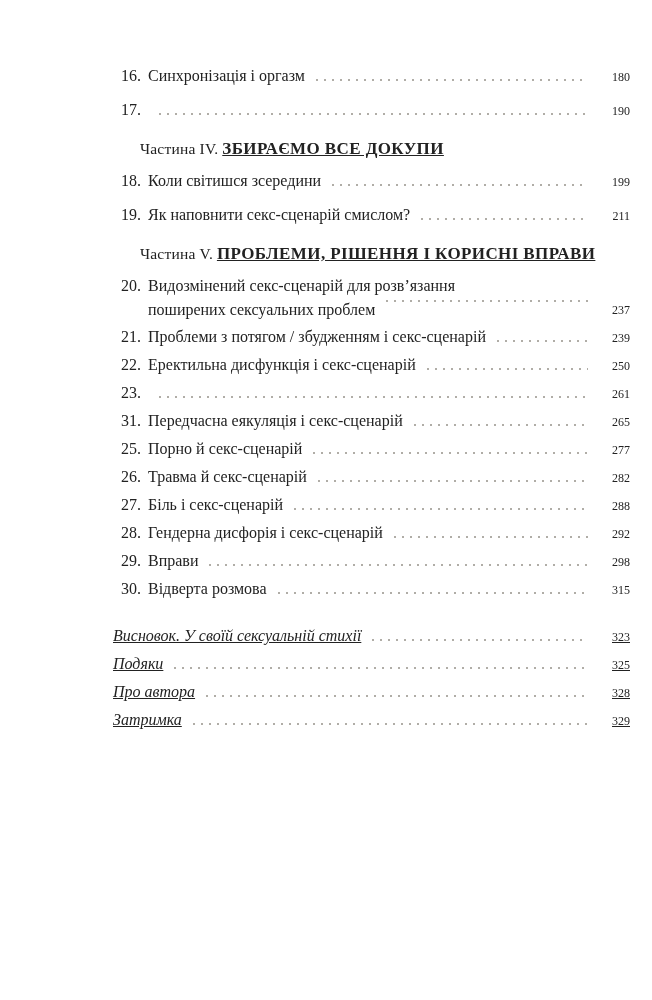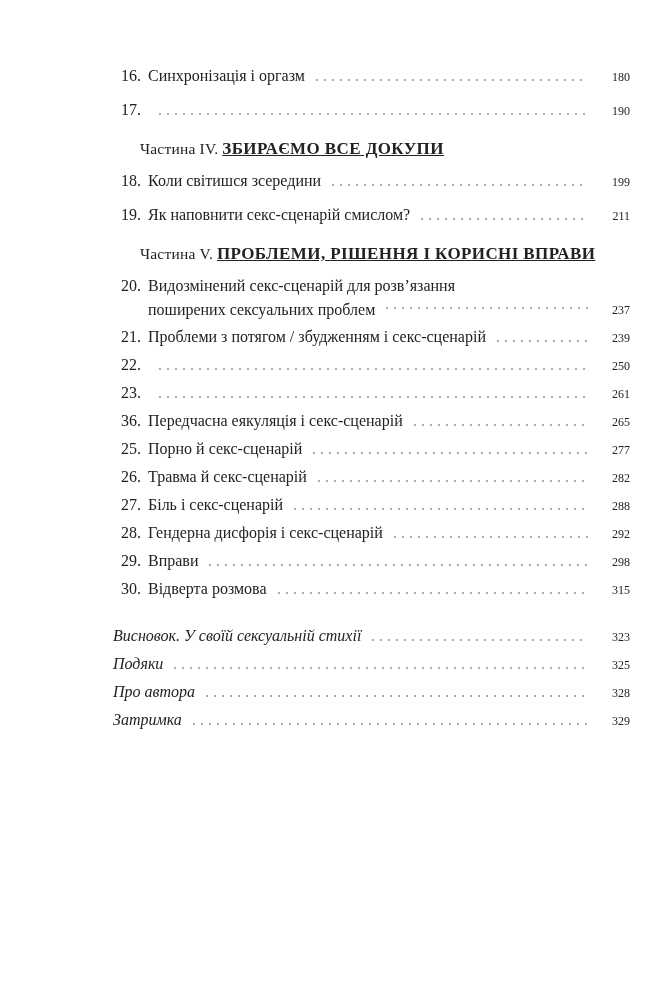--- a/index.html
+++ b/index.html
@@ -54,26 +54,26 @@
   .part-label { letter-spacing: 0.2px; }
   .part-title {
     font-weight: 700;
     text-transform: uppercase;
     font-size: 17px;
     letter-spacing: 0.4px;
     text-decoration: underline;
   }
   .two-line .entry-body { flex: 1 1 auto; min-width: 0; }
   .two-line .line1 { margin-bottom: 4px; white-space: nowrap; }
-  .two-line .line2 { display: flex; align-items: center; }
+  .two-line .line2 { display: flex; align-items: flex-start; }
   .backmatter-group { margin-top: 26px; }
   .backmatter .title {
     font-style: italic;
   }
-  .backmatter { margin-bottom: 8px; }
+  .backmatter { margin-bottom: 8px; text-decoration: underline; }
 </style>
 </head>
 <body>
 
 <div class="page">
 
   <div class="row">
     <span class="num">16.</span>
     <span class="title">Синхронізація і оргазм</span>
     <span class="leader"></span>
@@ -124,32 +124,33 @@
 
   <div class="row dense">
     <span class="num">21.</span>
     <span class="title">Проблеми з потягом / збудженням і секс-сценарій</span>
     <span class="leader"></span>
     <span class="page-num">239</span>
   </div>
 
   <div class="row dense">
     <span class="num">22.</span>
+    <span class="title">Еректильна дисфункція і секс-сценарій</span>
     <span class="leader"></span>
     <span class="page-num">250</span>
   </div>
 
   <div class="row dense">
     <span class="num">23.</span>
     <span class="leader"></span>
     <span class="page-num">261</span>
   </div>
 
   <div class="row dense">
-    <span class="num">36.</span>
+    <span class="num">31.</span>
     <span class="title">Передчасна еякуляція і секс-сценарій</span>
     <span class="leader"></span>
     <span class="page-num">265</span>
   </div>
 
   <div class="row dense">
     <span class="num">25.</span>
     <span class="title">Порно й секс-сценарій</span>
     <span class="leader"></span>
     <span class="page-num">277</span>

